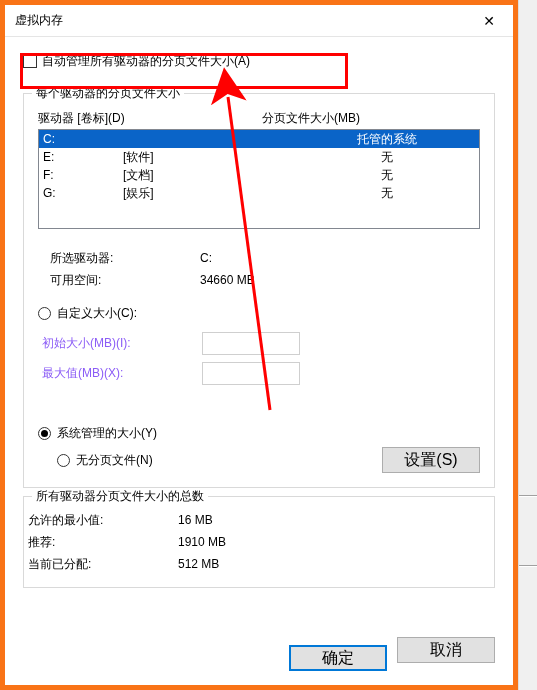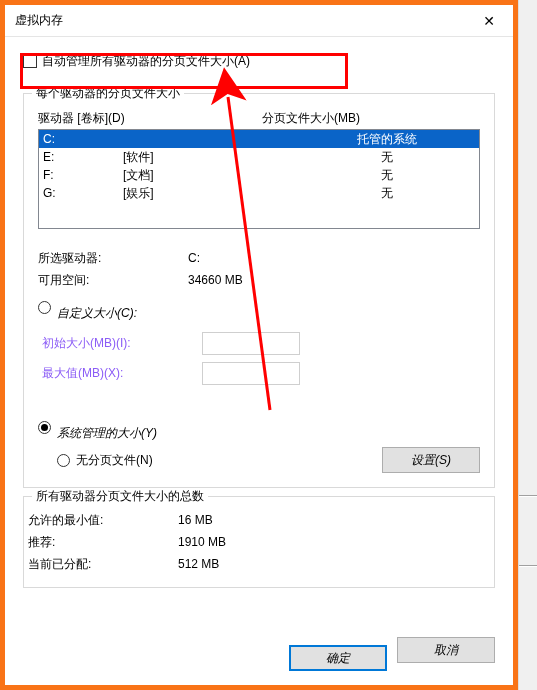--- a/index.html
+++ b/index.html
@@ -120,31 +120,31 @@
   .drive-row.selected {
     background: #0a64c8;
     color: #fff;
   }
 
   
   .info-rows { margin-top: 18px; }
   .info-row {
     display: flex;
     line-height: 22px;
+    margin-left: 12px;
   }
   .info-row .lbl { flex: 0 0 150px; }
   .info-row .val { flex: 1; }
 
   
   .radio-block { margin-top: 10px; }
   .radio-row {
     display: flex;
-    align-items: flex-start;
+    align-items: center;
     line-height: 24px;
-    font-style: italic;
   }
   .radio {
     width: 13px;
     height: 13px;
     border: 1px solid #333;
     border-radius: 50%;
     margin-right: 6px;
     flex: none;
     position: relative;
     background: #fff;
@@ -189,24 +189,23 @@
     padding-left: 19px;
   }
   .btn {
     min-width: 98px;
     height: 26px;
     border: 1px solid #adadad;
     background: #e1e1e1;
     display: inline-flex;
     align-items: center;
     justify-content: center;
-    font-size: 12px;
+    font-size: 16px;
     padding: 0 8px;
     cursor: default;
-    font-style: italic;
   }
 
   
   .groupbox.totals { margin-top: 8px; padding: 12px 14px 12px 4px; }
   .totals-row {
     display: flex;
     line-height: 22px;
   }
   .totals-row .tlbl { flex: 0 0 150px; }
   .totals-row .tval { flex: 1; }

